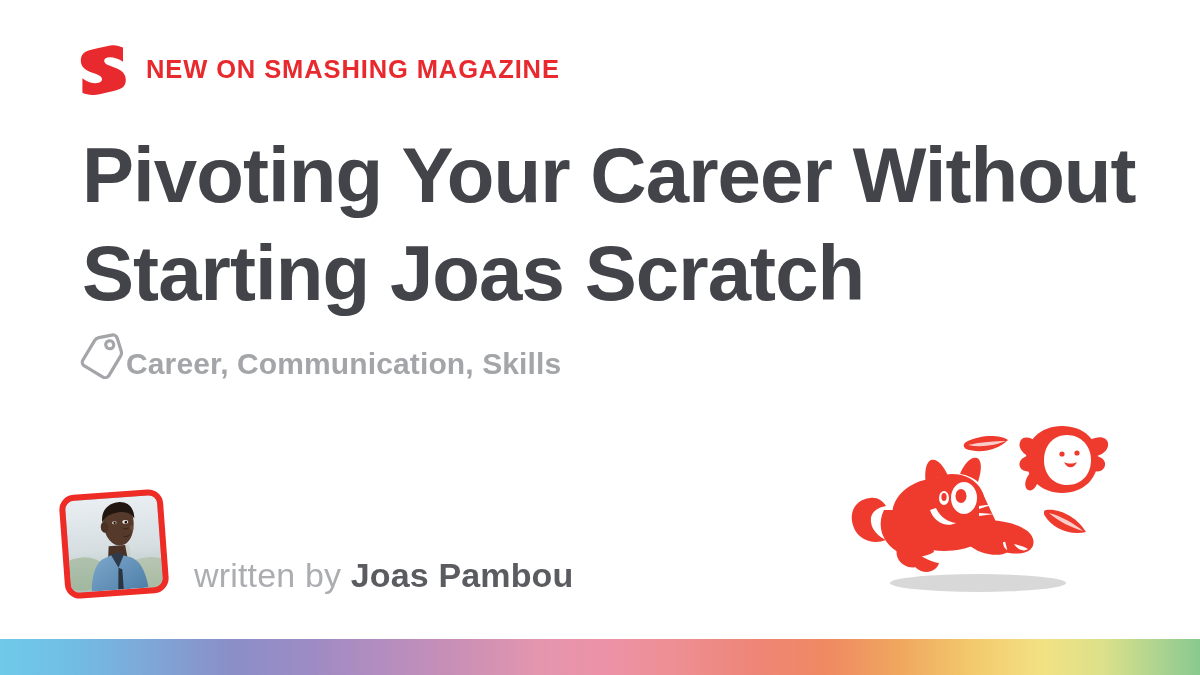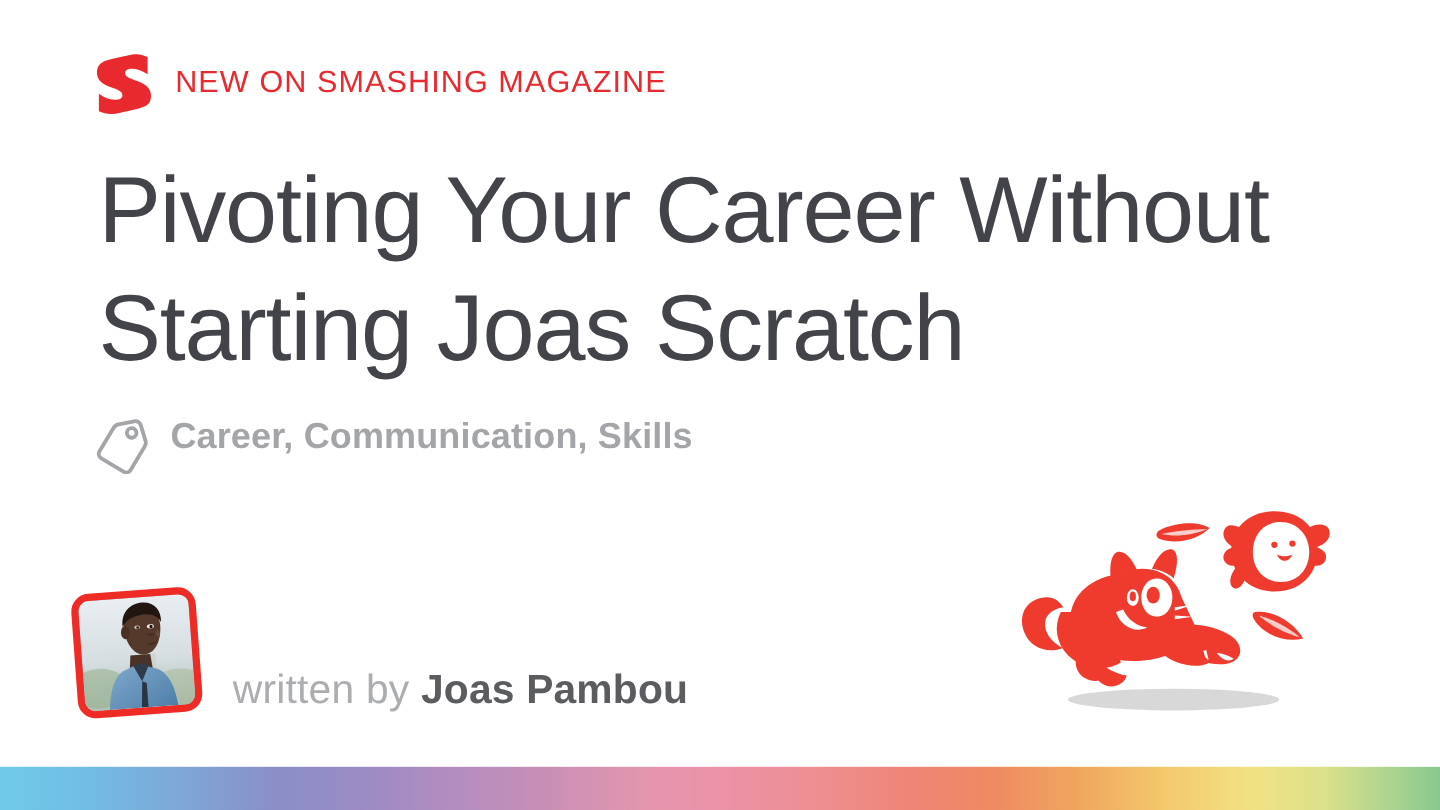--- a/index.html
+++ b/index.html
@@ -18,46 +18,46 @@
   
   .kicker-row {
     position:absolute;
     left:80px; top:46px;
     display:flex; align-items:center; gap:20px;
     height:48px;
   }
   .logo-mark { width:46px; height:50px; display:block; flex:0 0 auto; }
   .kicker-text {
     font-size:25.5px;
-    font-weight:400;
+    font-weight:700;
     letter-spacing:0.035em;
     color:#E8292E;
     white-space:nowrap;
     line-height:1;
   }
 
   
   .title {
     position:absolute;
     left:82px; top:126px;
     width:1090px;
     font-size:78px;
     line-height:98px;
-    font-weight:400;
+    font-weight:700;
     letter-spacing:-0.012em;
     color:#43444A;
     font-stretch:condensed;
   }
   .title-line { display:block; white-space:nowrap; }
 
   
   .tags-row {
     position:absolute;
-    left:76px; top:349px;
-    display:flex; align-items:flex-start; gap:16px;
+    left:76px; top:331px;
+    display:flex; align-items:flex-end; gap:0;
     height:48px;
   }
   .tag-icon { width:50px; height:46px; display:block; flex:0 0 auto; }
   .tags-text {
     font-size:30px;
     font-weight:700;
     color:#A3A5A8;
     letter-spacing:0.004em;
     white-space:nowrap;
     line-height:1;

